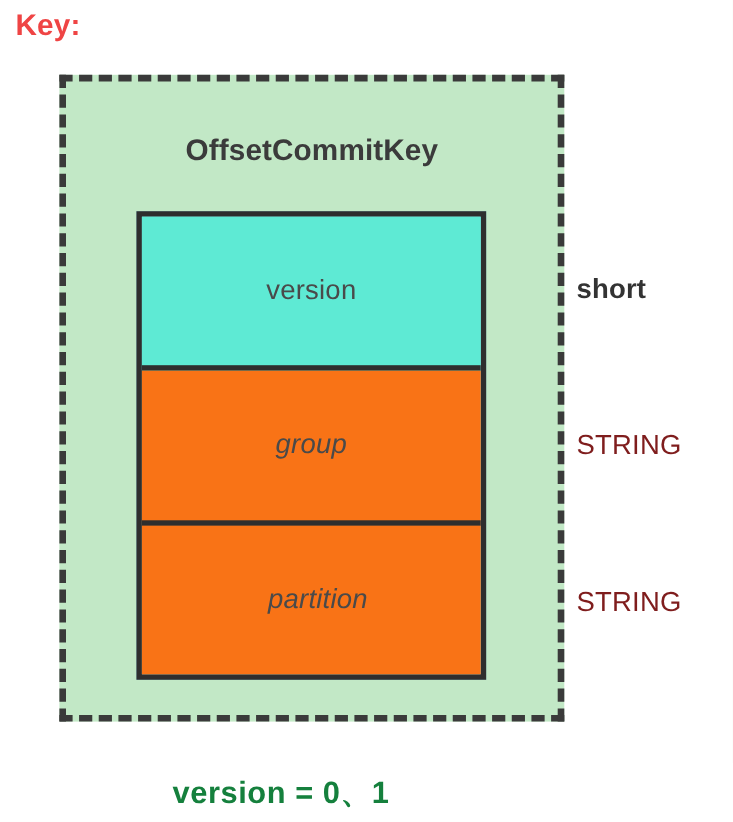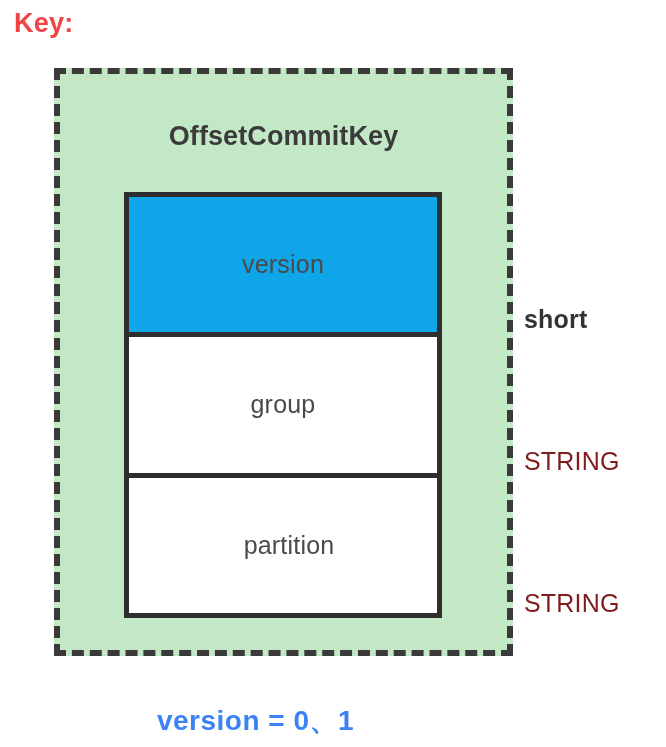--- a/index.html
+++ b/index.html
@@ -84,22 +84,22 @@
     align-items: center;
     justify-content: center;
     box-sizing: border-box;
     border-bottom: 5px solid #2e2e2e;
     background: #9dedf5;
   }
   .field-row:last-child {
     border-bottom: none;
     padding-left: 12px;
   }
-  .field-row.tone-yellow { background: #0ea5e9; }
-  .field-row.tone-cyan   { background: #ffffff; }
+  .field-row.tone-yellow { background: #5eead4; }
+  .field-row.tone-cyan   { background: #f97316; font-style: italic; }
 
   .field-label {
     font-size: 25px;
     font-weight: 400;
     color: #4a4a4a;
     letter-spacing: 0.2px;
     white-space: nowrap;
   }
 
   
@@ -108,21 +108,21 @@
     left: 524px;
     top: 192px;
     width: 142px;
     height: 426px;
     display: flex;
     flex-direction: column;
   }
   .type-cell {
     flex: 1 1 0;
     display: flex;
-    align-items: flex-end;
+    align-items: center;
     justify-content: flex-start;
   }
   .type-label {
     font-size: 25px;
     font-weight: 400;
     color: #7f1d1d;
     letter-spacing: 0.2px;
     white-space: nowrap;
   }
   .type-label.emphasis {
@@ -132,21 +132,21 @@
 
   
   #version-note {
     position: absolute;
     left: 26px;
     top: 702px;
     width: 459px;
     text-align: center;
     font-size: 28px;
     font-weight: 600;
-    color: #3b82f6;
+    color: #15803d;
     letter-spacing: 0.5px;
     white-space: nowrap;
   }
 </style>
 </head>
 <body>
 
 <div id="canvas">
 
   <div id="key-heading">Key:</div>

